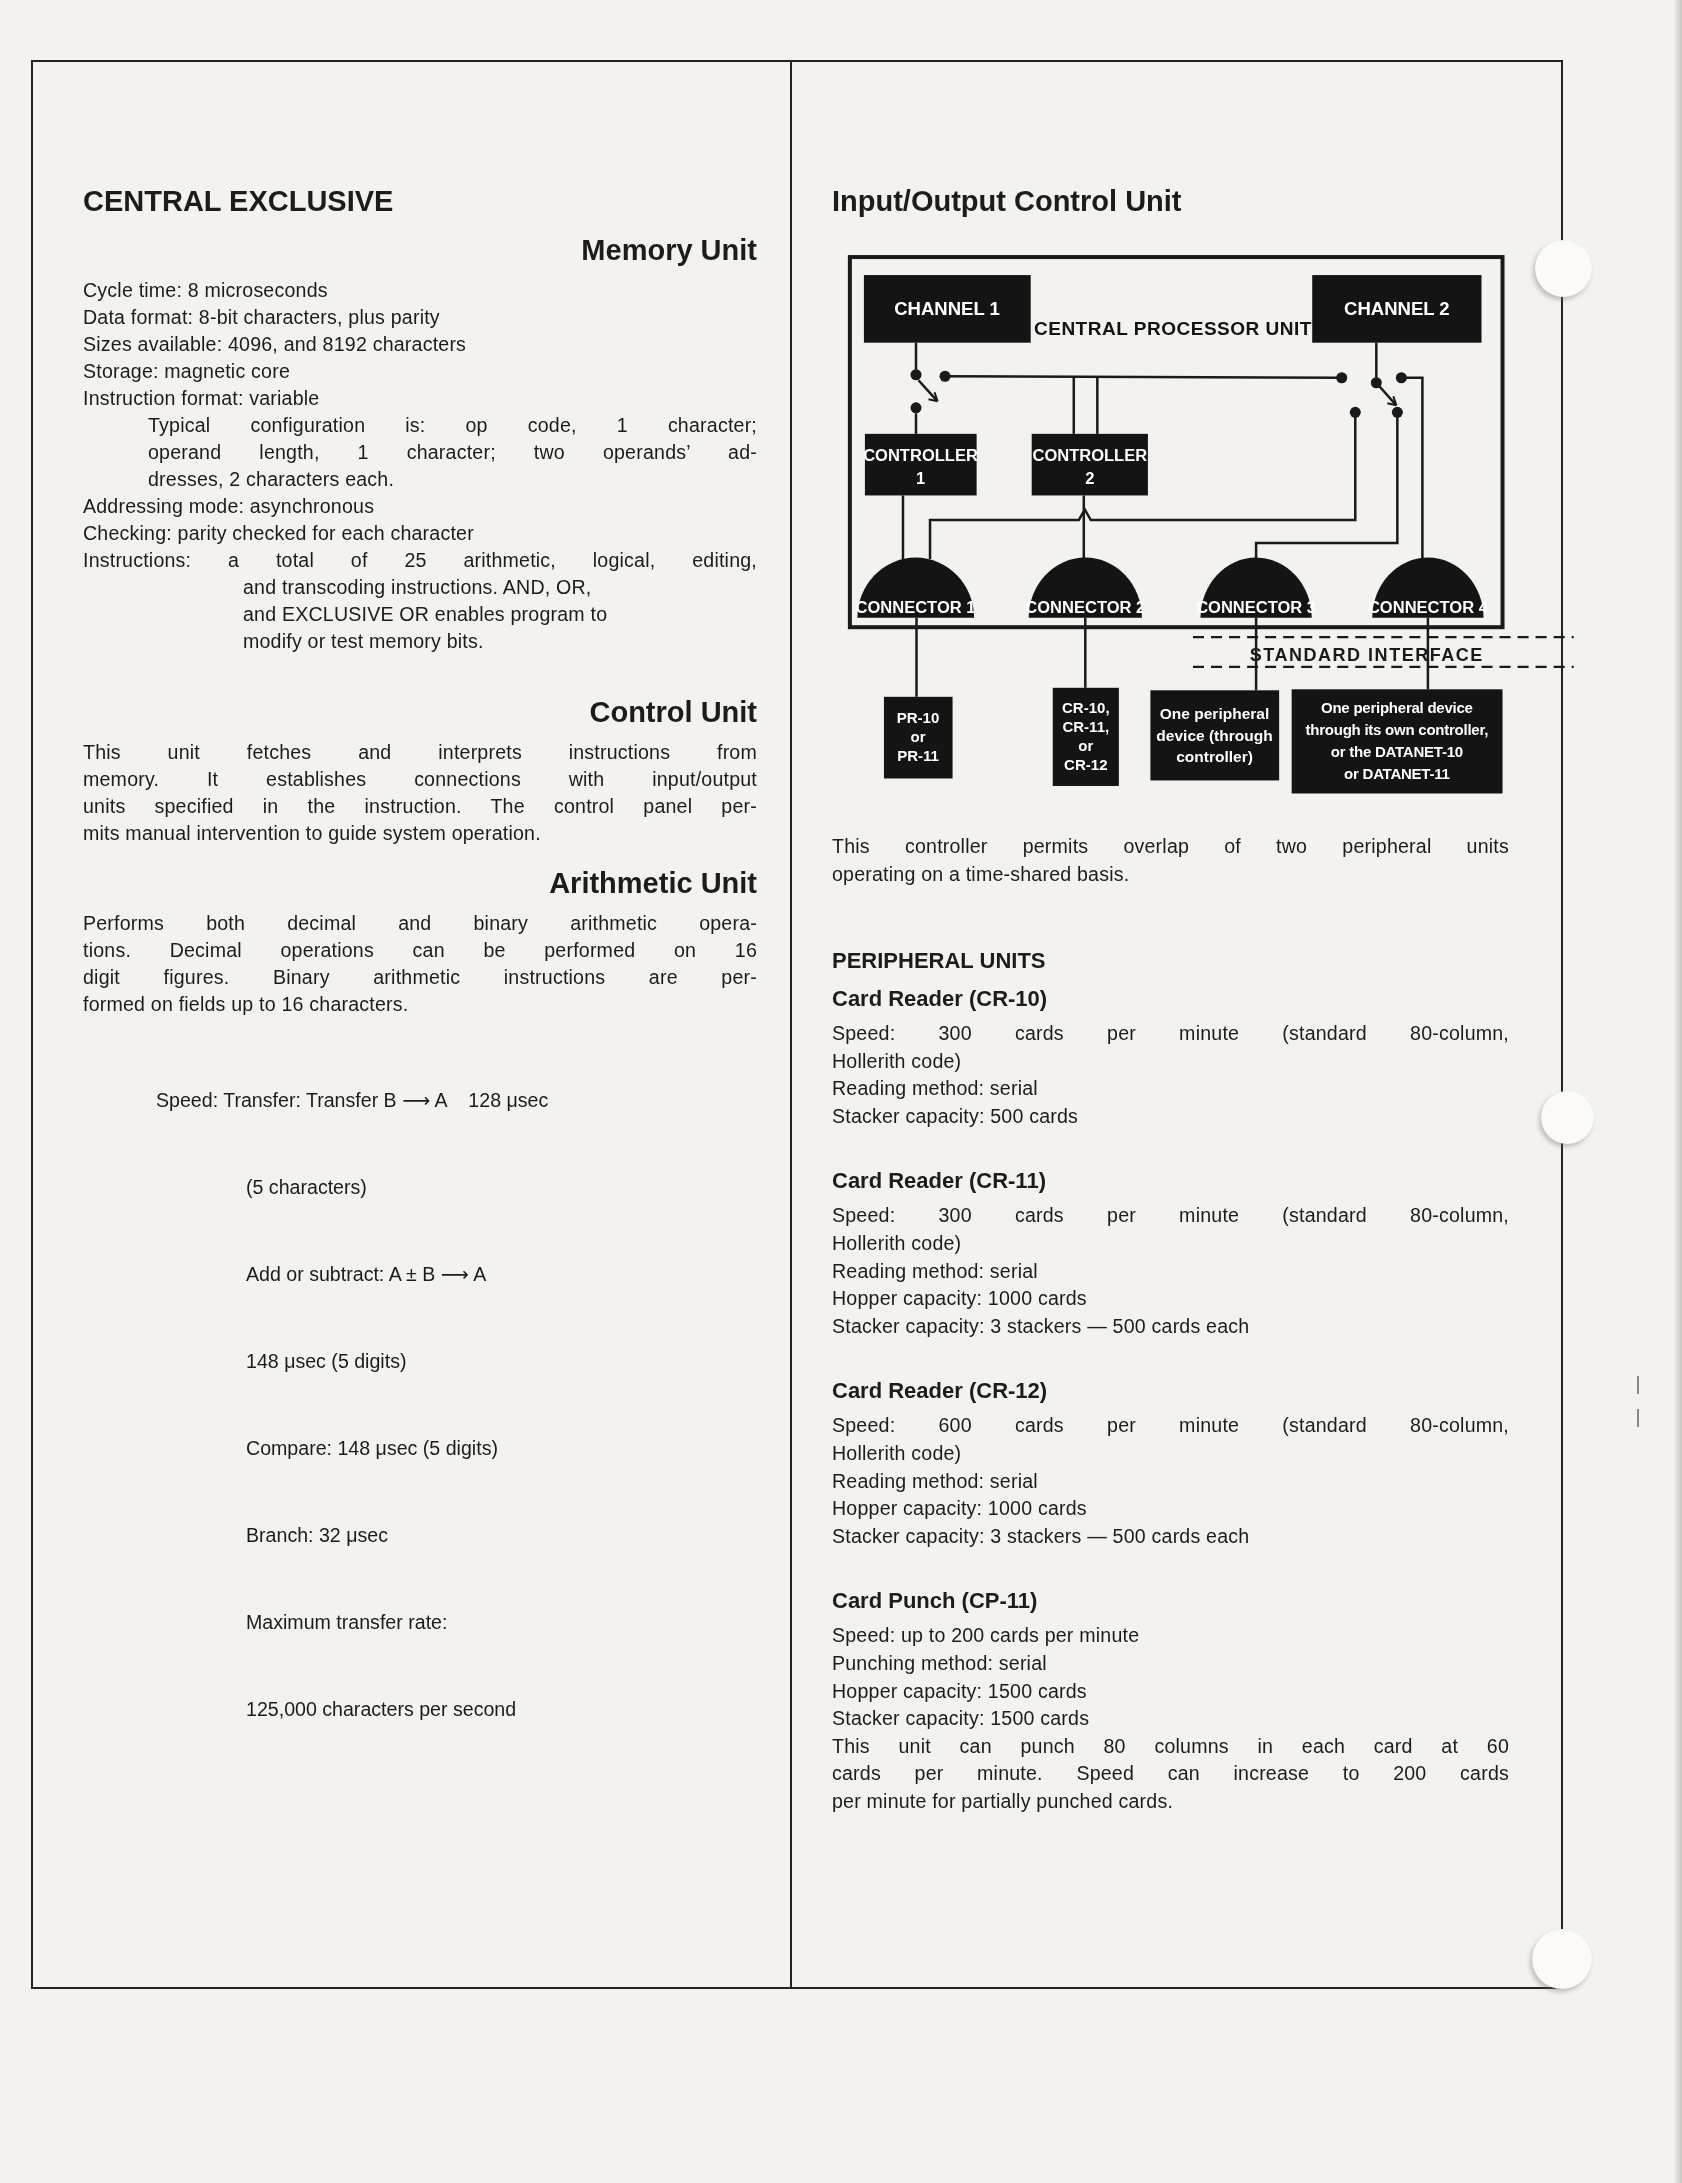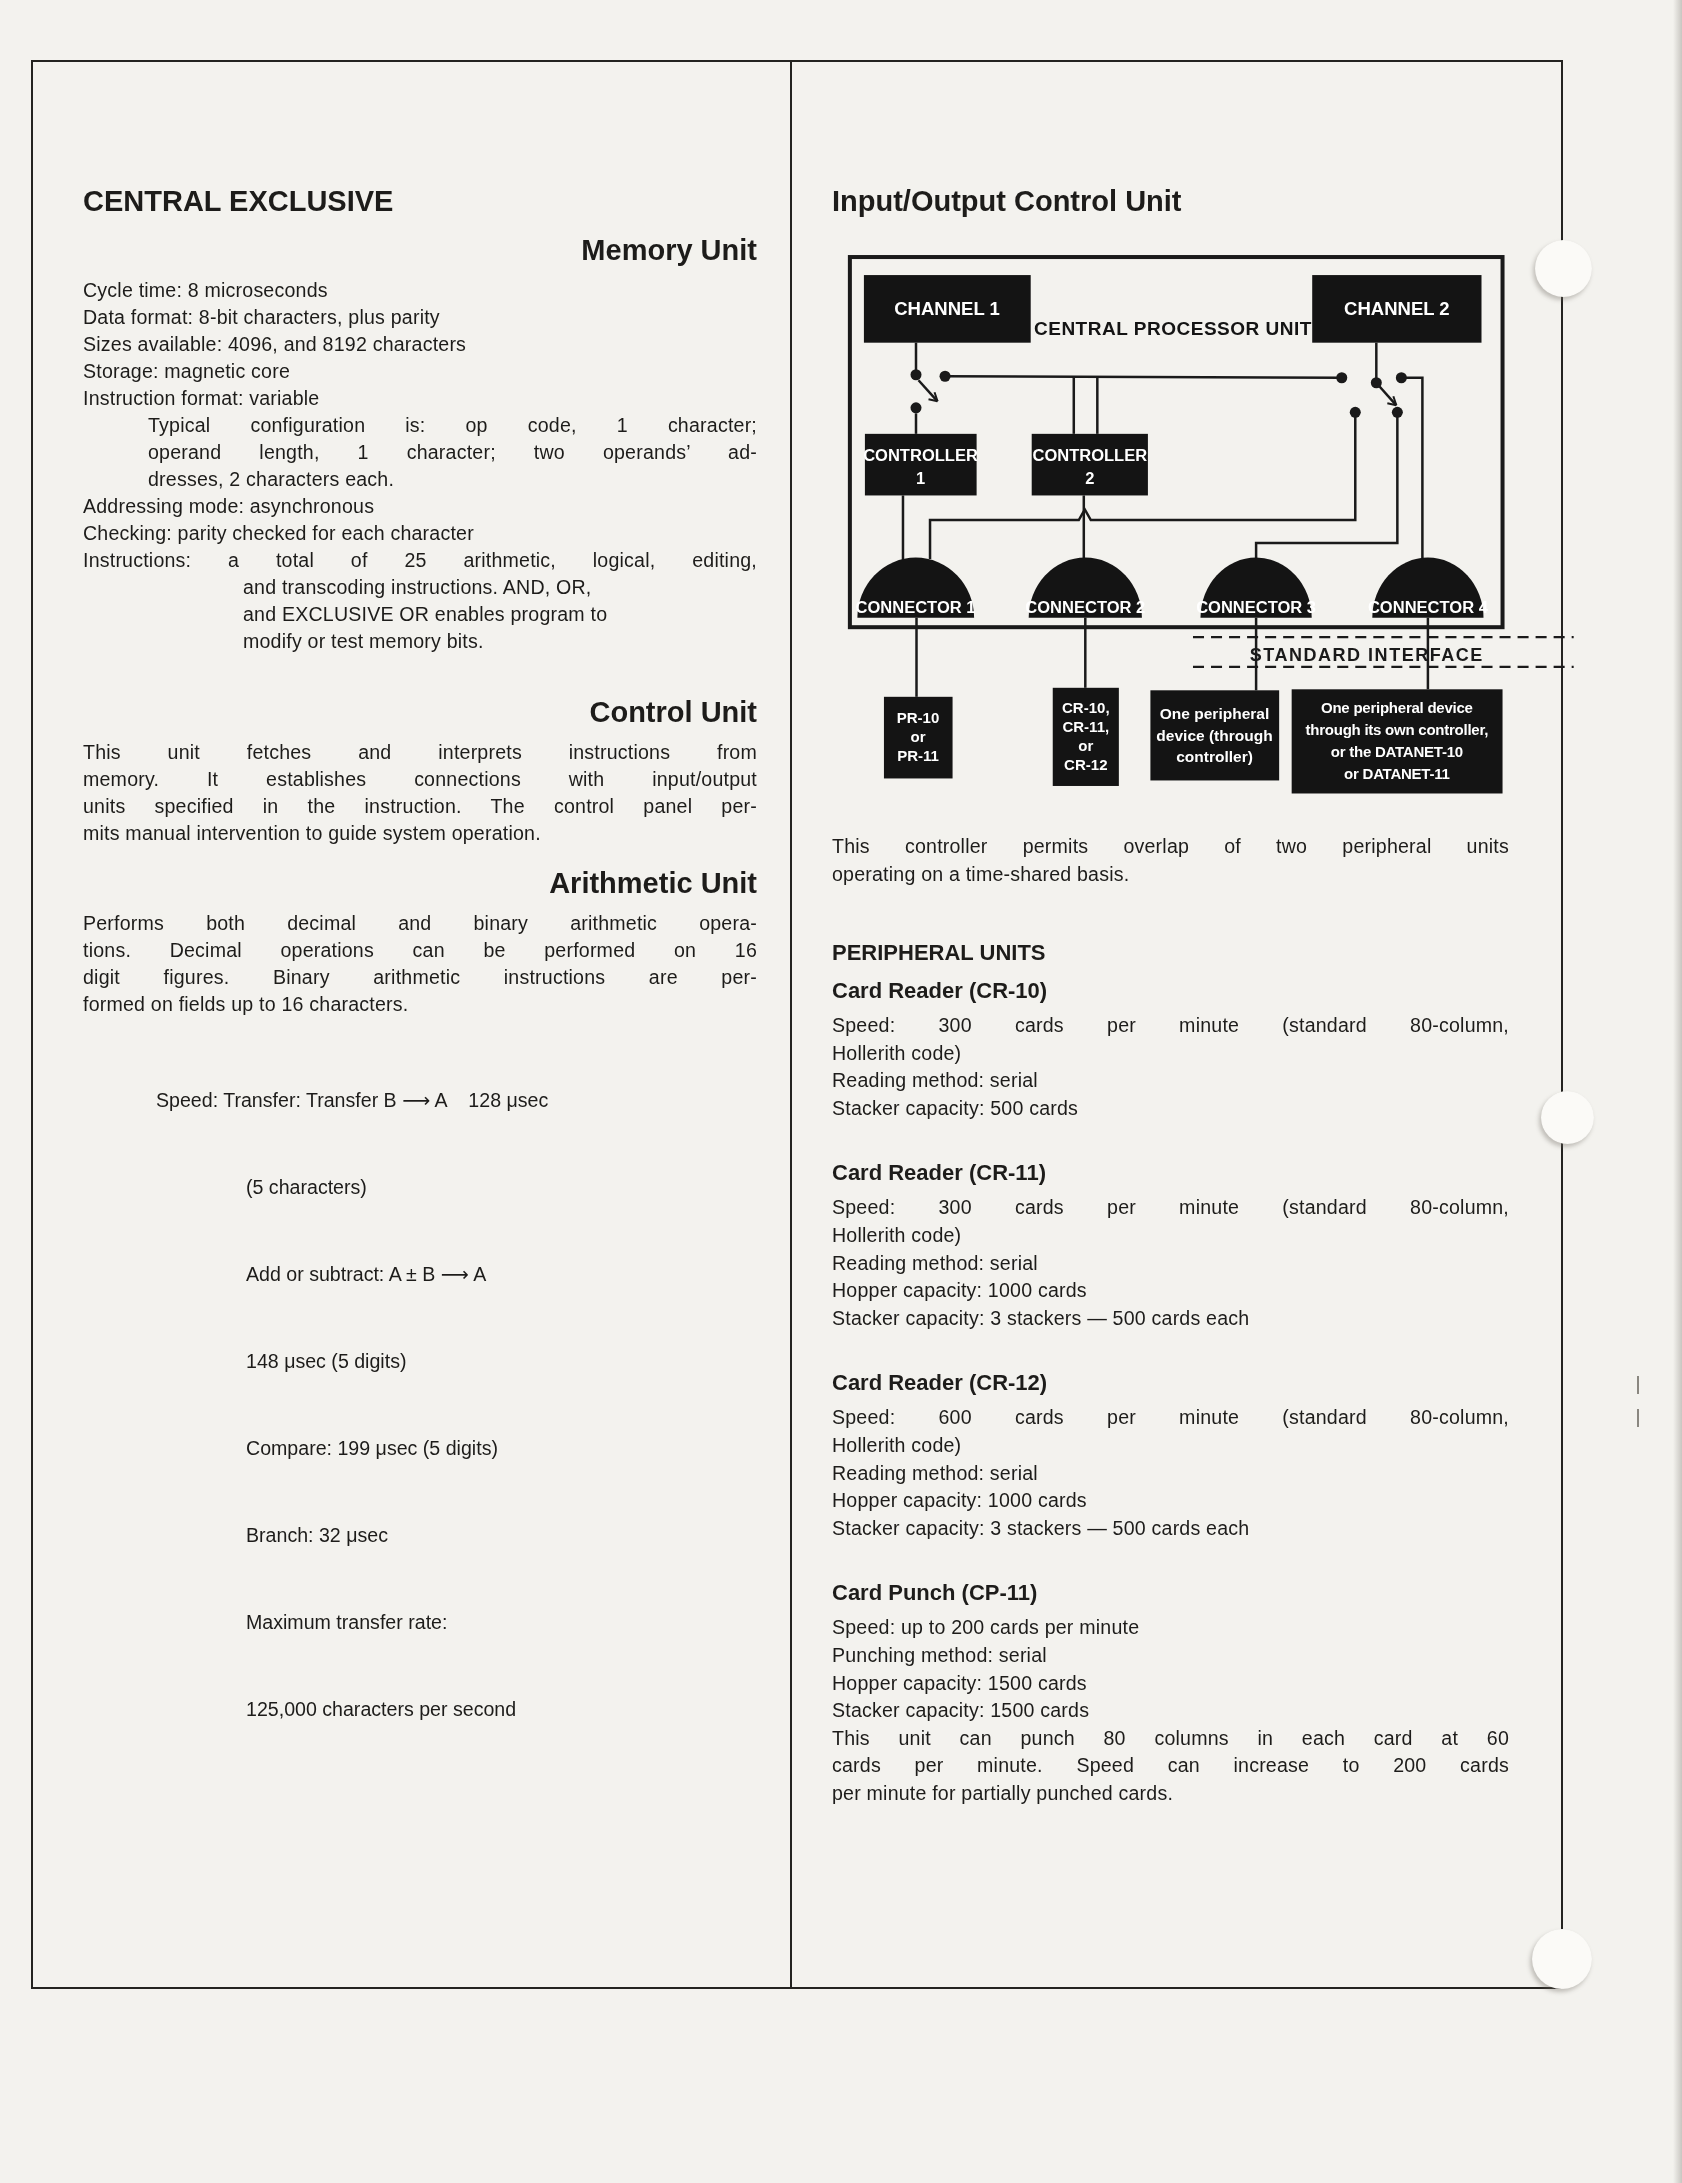--- a/index.html
+++ b/index.html
@@ -88,21 +88,21 @@
   <div class="bl j">Performs both decimal and binary arithmetic opera-</div>
   <div class="bl j">tions. Decimal operations can be performed on 16</div>
   <div class="bl j">digit figures. Binary arithmetic instructions are per-</div>
   <div class="bl">formed on fields up to 16 characters.</div>
 
   <div class="speed">
     <div class="lbl">Speed: Transfer: Transfer B ⟶ A    128 μsec</div>
     <div class="cont">(5 characters)</div>
     <div class="cont">Add or subtract: A ± B ⟶ A</div>
     <div class="cont">148 μsec (5 digits)</div>
-    <div class="cont">Compare: 199 μsec (5 digits)</div>
+    <div class="cont">Compare: 148 μsec (5 digits)</div>
     <div class="cont">Branch: 32 μsec</div>
     <div class="cont">Maximum transfer rate:</div>
     <div class="cont">125,000 characters per second</div>
   </div>
 </div>
 
 <div class="col h-lg" id="io-title">Input/Output Control Unit</div>
 
 <svg id="diagram" viewBox="0 0 1500 1130">
   <g stroke="#1a1a1a" stroke-width="5" fill="none">
@@ -202,21 +202,21 @@
     </g>
   </g>
 </svg>
 
 <div class="col" id="note">
   <div class="bl55 j">This controller permits overlap of two peripheral units</div>
   <div class="bl55">operating on a time-shared basis.</div>
 </div>
 
 <div class="col" id="peripheral">
-  <div class="sec-head" style="margin-top:4px;">PERIPHERAL UNITS</div>
+  <div class="sec-head" style="margin-top:12px;">PERIPHERAL UNITS</div>
 
   <div class="sec-head first">Card Reader (CR-10)</div>
   <div class="bl55 j">Speed: 300 cards per minute (standard 80-column,</div>
   <div class="bl55">Hollerith code)</div>
   <div class="bl55">Reading method: serial</div>
   <div class="bl55">Stacker capacity: 500 cards</div>
 
   <div class="sec-head">Card Reader (CR-11)</div>
   <div class="bl55 j">Speed: 300 cards per minute (standard 80-column,</div>
   <div class="bl55">Hollerith code)</div>

